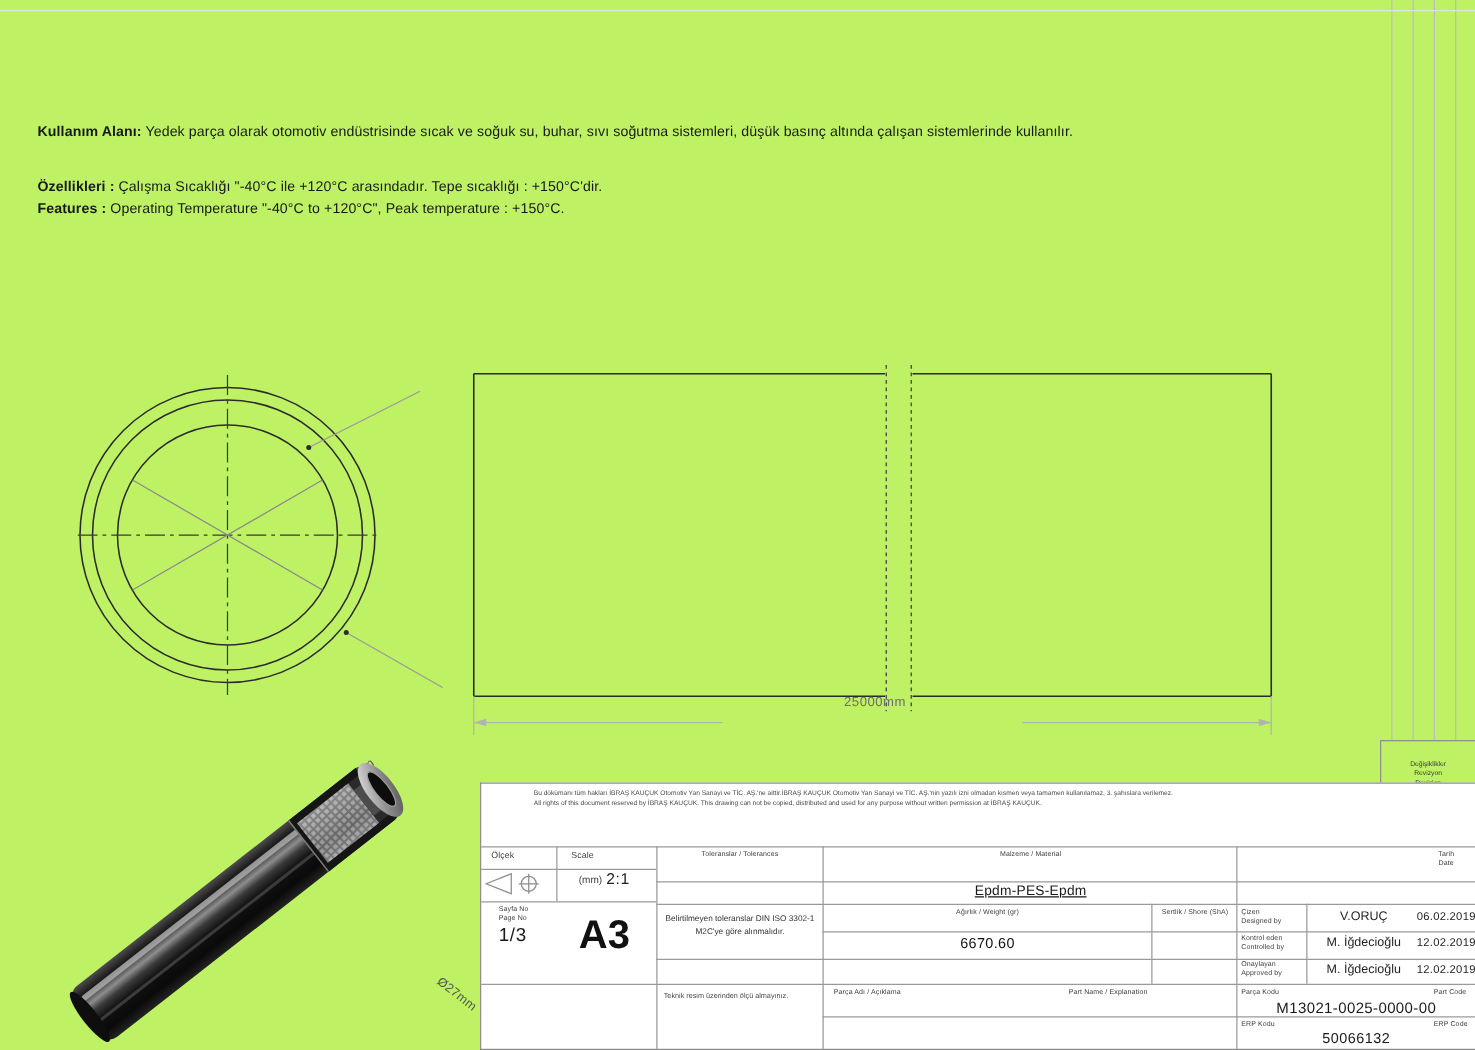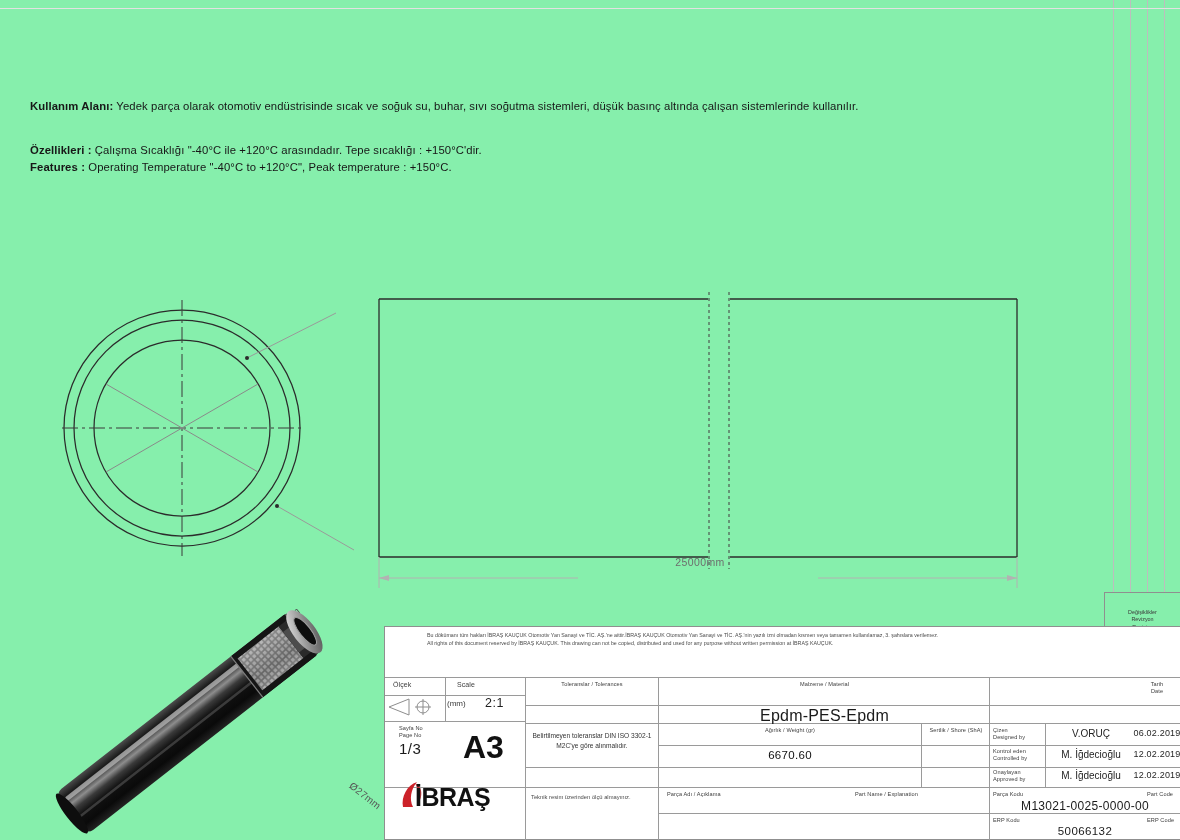--- a/index.html
+++ b/index.html
@@ -8,21 +8,21 @@
     background: #ffffff;
   }
   body {
     font-family: "Liberation Sans", sans-serif;
     color: #1a1a1a;
   }
   #sheet {
     position: relative;
     width: 1180px;
     height: 840px;
-    background: #86efac;
+    background: #bef264;
     overflow: hidden;
   }
 
   
   .frame-line {
     position: absolute;
     background: #bdbdbd;
   }
   .frame-v { width: 1px; }
   .frame-h { height: 1px; }
@@ -131,25 +131,25 @@
     left: 8px; top: 4px;
     width: 778px;
     font-size: 5.3px;
     line-height: 8.4px;
     color: #4a4a4a;
     text-align: justify;
   }
   .copyblk p { margin: 0; text-indent: 34px; }
 
   .scale-val { font-size: 12.5px; color: #1f1f1f; letter-spacing: .5px; }
-  .mm-val { font-size: 8px; color: #3a3a3a; }
+  .mm-val { font-size: 8px; color: #3a3a3a; padding-left: 16px; }
   .page-val { font-size: 15px; color: #1a1a1a; letter-spacing: .5px; }
   .a3-val { font-size: 32px; font-weight: bold; color: #111; line-height: 32px; }
   .tol-val { font-size: 6.6px; line-height: 10px; color: #333; text-align: center; }
-  .mat-val { font-size: 16px; color: #1a1a1a; letter-spacing: .2px; }
+  .mat-val { font-size: 11px; color: #1a1a1a; letter-spacing: .2px; text-decoration: underline; }
   .wt-val { font-size: 11.5px; color: #111; letter-spacing: .3px; }
   .pname-val { font-size: 15px; color: #111; letter-spacing: .1px; }
   .pcode-val { font-size: 12px; color: #1a1a1a; letter-spacing: .3px; }
   .erp-val { font-size: 11.5px; color: #1a1a1a; letter-spacing: .4px; }
   .who-val { font-size: 10px; color: #1f1f1f; }
   .date-val { font-size: 9px; color: #1f1f1f; letter-spacing: .2px; }
   .note-small { font-size: 5.8px; line-height: 8.4px; color: #4a4a4a; }
 
   
   .logo { position: absolute; left: 14px; top: 150px; width: 118px; height: 36px; }
@@ -343,27 +343,20 @@
     </div>
     <div class="cell mm-val" style="left:62px; top:72px;">(mm)</div>
     <div class="cell scale-val" style="left:100px; top:69px;">2:1</div>
 
     <div class="cell lab" style="left:14px; top:98px;">Sayfa No</div>
     <div class="cell lab" style="left:14px; top:105px;">Page No</div>
     <div class="cell page-val" style="left:14px; top:113px;">1/3</div>
 
     <div class="cell a3-val" style="left:78px; top:104px;">A3</div>
 
-    <div class="logo">
-      <svg width="118" height="36" viewBox="0 0 118 36">
-        <path d="M4 30 C2 20 8 8 18 5 C12 12 10 22 14 30 Z" fill="#cc2229"></path>
-        <path d="M16 6 C22 9 24 16 21 23 C20 16 18 10 16 6 Z" fill="#cc2229" opacity=".85"></path>
-        <text x="16" y="29" font-family="Liberation Sans, sans-serif" font-size="25" font-weight="bold" fill="#111" letter-spacing="-.5">İBRAŞ</text>
-      </svg>
-    </div>
 
     <div class="cell lab lab-c" style="left:144px; top:54px; width:126px;"><span>Toleranslar</span> / <span>Tolerances</span></div>
     <div class="cell tol-val" style="left:146px; top:104px; width:122px;">Belirtilmeyen toleranslar DIN ISO 3302-1 M2C'ye göre alınmalıdır.</div>
     <div class="cell note-small" style="left:146px; top:166px; width:122px;">Teknik resim üzerinden ölçü almayınız.</div>
 
     <div class="cell lab lab-c" style="left:277px; top:54px; width:325px;"><span>Malzeme</span> / <span>Material</span></div>
     <div class="cell mat-val" style="left:277px; top:80px; width:325px; text-align:center;">Epdm-PES-Epdm</div>
 
     <div class="cell lab lab-c" style="left:277px; top:100px; width:256px;"><span>Ağırlık</span> / <span>Weight (gr)</span></div>
     <div class="cell wt-val" style="left:277px; top:122px; width:256px; text-align:center;">6670.60</div>

